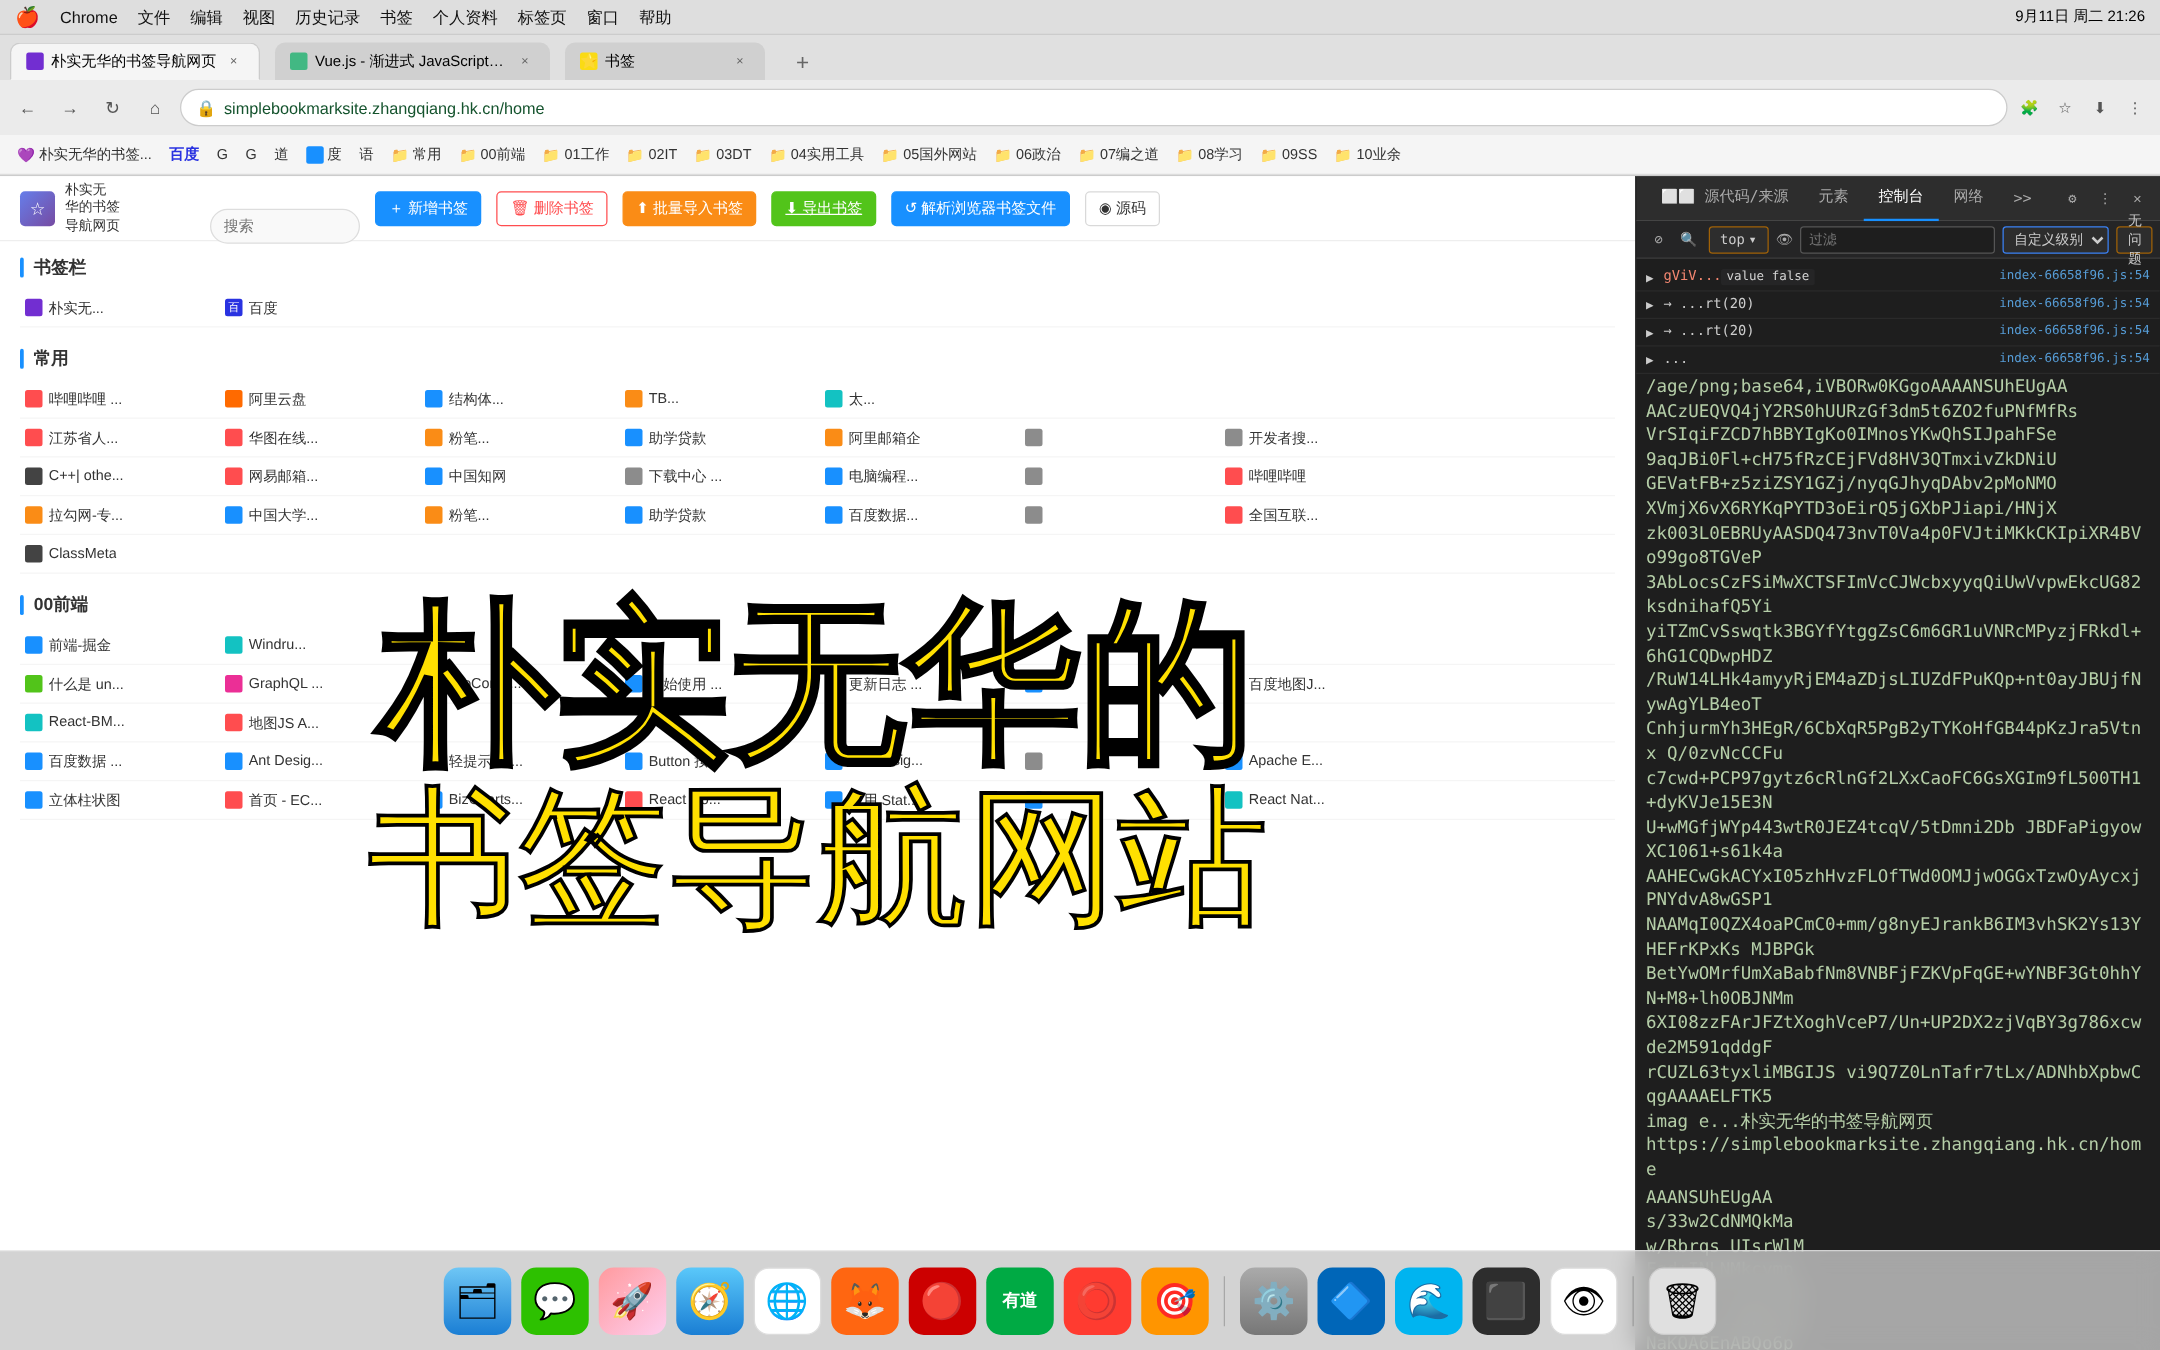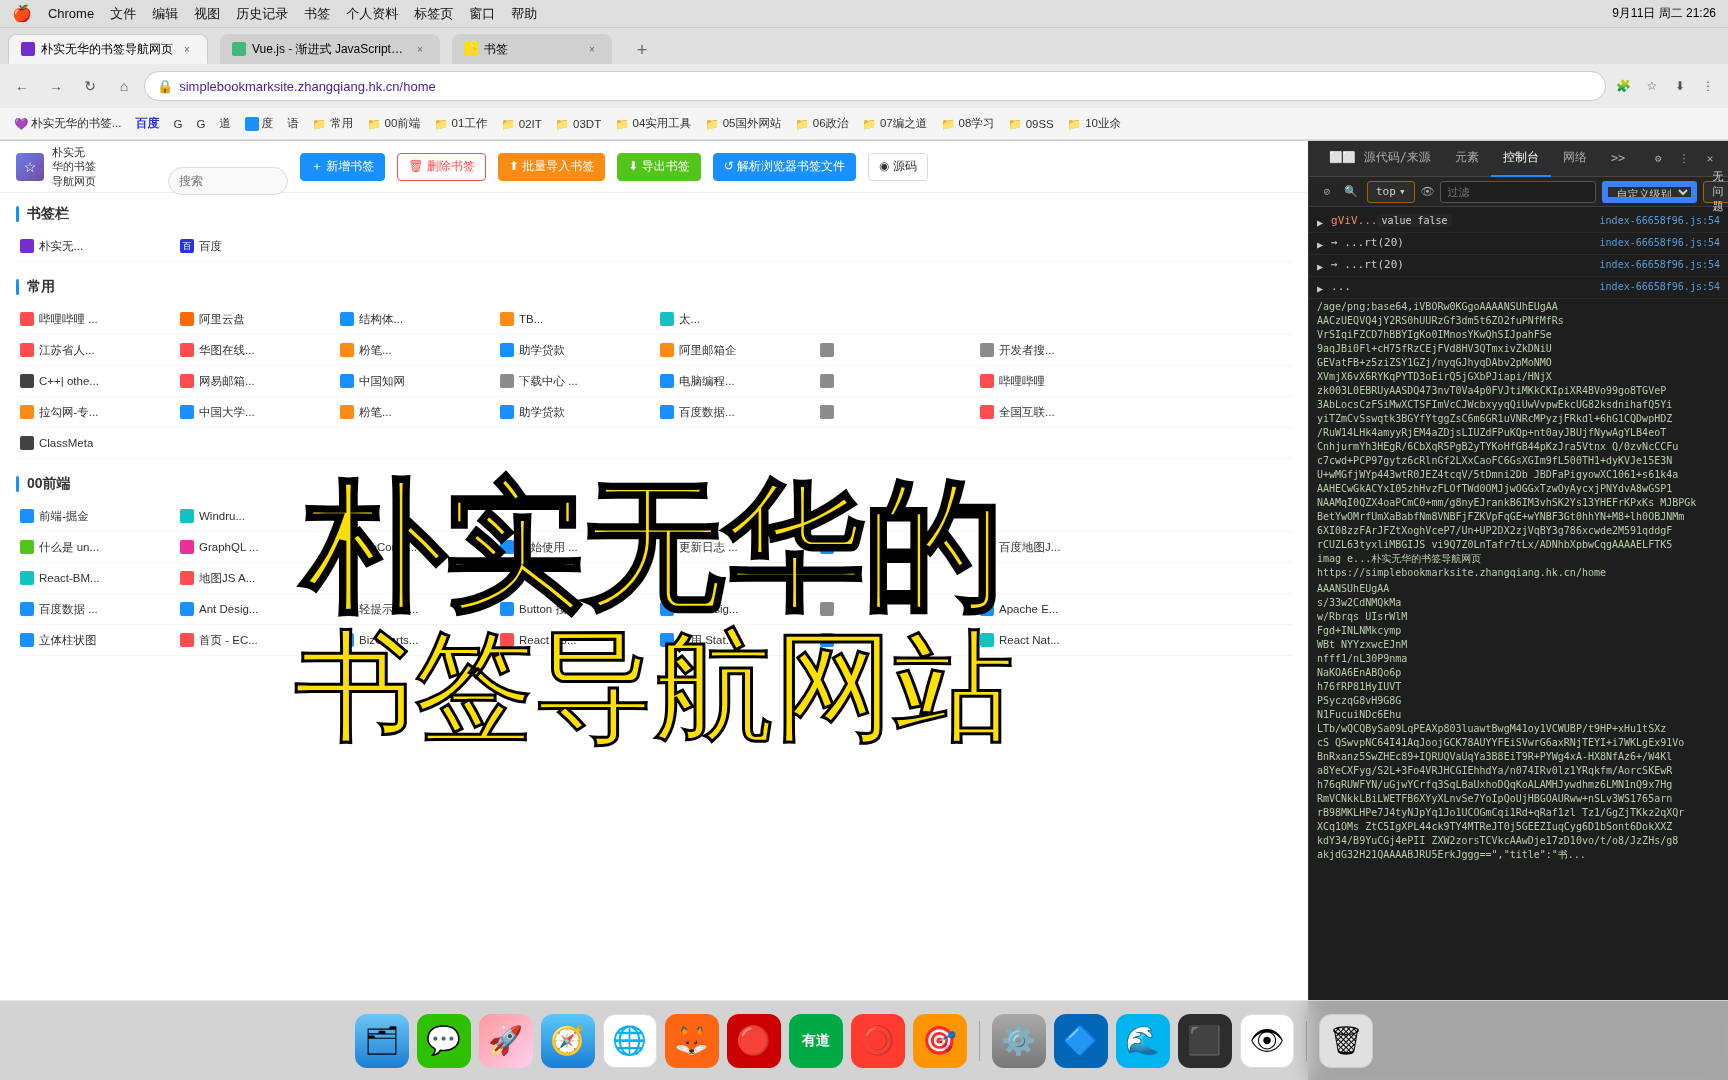--- a/index.html
+++ b/index.html
@@ -77,21 +77,21 @@
       background: white;
       border: 1px solid #ccc;
       border-radius: 15px;
       display: flex;
       align-items: center;
       padding: 0 12px;
       font-size: 13px;
       color: #333;
       gap: 6px;
     }
-    .address-bar-url { flex: 1; font-size: 13px; color: #4c1d95; }
+    .address-bar-url { flex: 1; font-size: 13px; color: #14532d; }
     .toolbar-icons { display: flex; align-items: center; gap: 4px; }
     .toolbar-icon { width: 24px; height: 24px; display: flex; align-items: center; justify-content: center; border-radius: 4px; font-size: 12px; color: #555; cursor: pointer; }
 
     
     .bookmarks-bar {
       height: 32px;
       display: flex;
       align-items: center;
       padding: 0 8px;
       gap: 2px;
@@ -163,21 +163,21 @@
       display: flex;
       align-items: center;
       gap: 4px;
       border: 1px solid transparent;
       white-space: nowrap;
     }
     .btn-primary { background: #1890ff; color: white; border-color: #1890ff; }
     .btn-default { background: white; color: #333; border-color: #d9d9d9; }
     .btn-danger { background: white; color: #ff4d4f; border-color: #ff4d4f; }
     .btn-orange { background: #fa8c16; color: white; border-color: #fa8c16; }
-    .btn-green { background: #52c41a; color: white; border-color: #52c41a; }
+    .btn-green { background: #52c41a; color: white; border-color: #52c41a; text-decoration: underline; }
 
     
     .big-overlay {
       position: absolute;
       top: 0;
       left: 0;
       width: 100%;
       height: 100%;
       pointer-events: none;
       z-index: 10;
@@ -291,21 +291,21 @@
       background: #1e1e1e;
       border: 1px solid #555;
       border-radius: 3px;
       color: #ccc;
       font-size: 11px;
       padding: 0 6px;
     }
     .dt-select {
       height: 22px;
       background: #2d2d2d;
-      border: 6px solid #3b82f6;
+      border: 1px solid #3b82f6;
       border-radius: 3px;
       color: #ccc;
       font-size: 11px;
       padding: 0 4px;
     }
 
     .devtools-content {
       flex: 1;
       overflow: hidden;
       display: flex;
@@ -328,21 +328,21 @@
       gap: 8px;
     }
     .msg-icon { font-size: 10px; margin-top: 2px; flex-shrink: 0; }
     .msg-text { flex: 1; color: #ccc; font-size: 11px; word-break: break-all; }
     .msg-source { color: #569cd6; font-size: 10px; flex-shrink: 0; white-space: nowrap; }
     .msg-false { color: #f48771; }
     .msg-code { color: #d4d4d4; font-size: 10px; background: #252526; padding: 1px 4px; border-radius: 2px; }
 
     .long-data {
       color: #b5cea8;
-      font-size: 10px;
+      font-size: 14px;
       padding: 1px 8px;
       word-break: break-all;
       line-height: 1.4;
     }
 
     
     .dock {
       height: 80px;
       background: rgba(200,200,200,0.8);
       border-top: 1px solid rgba(255,255,255,0.5);

